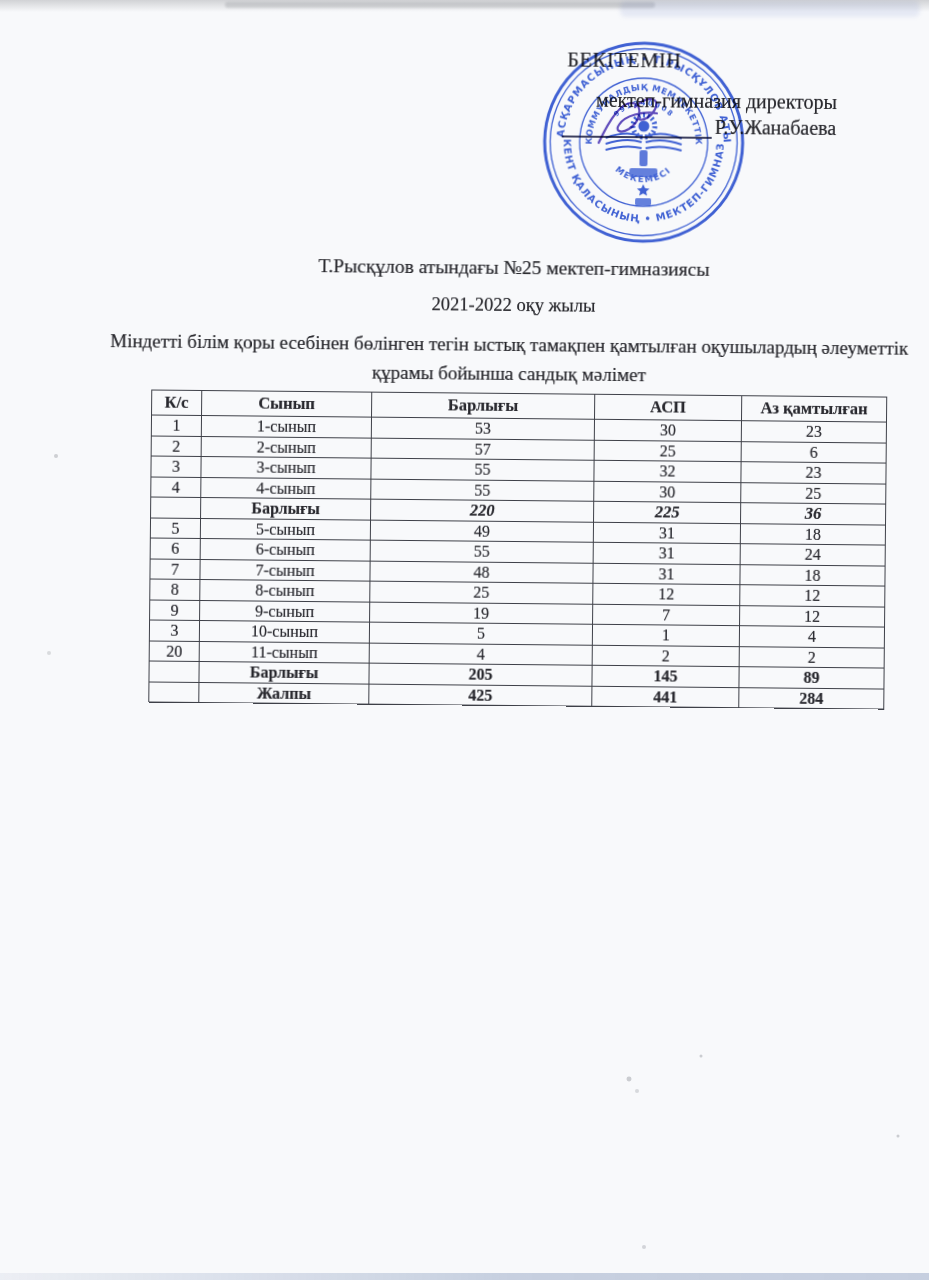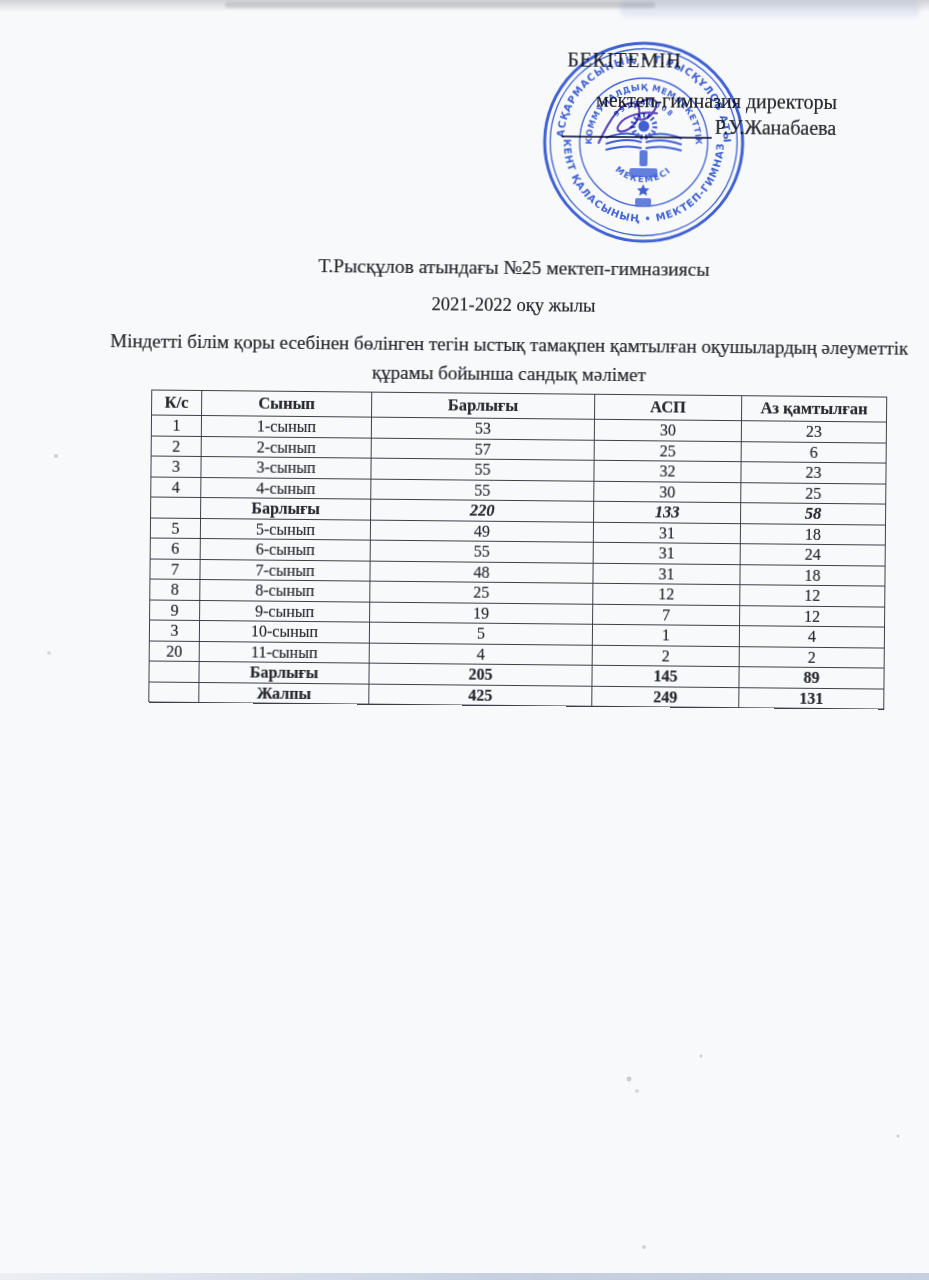--- a/index.html
+++ b/index.html
@@ -189,22 +189,22 @@
         <td class="c-no">4</td>
         <td class="c-label">4-сынып</td>
         <td class="c-total">55</td>
         <td class="c-asp">30</td>
         <td class="c-low">25</td>
       </tr>
           <tr class="row-subtotal-italic">
         <td class="c-no"></td>
         <td class="c-label">Барлығы</td>
         <td class="c-total">220</td>
-        <td class="c-asp">133</td>
-        <td class="c-low">58</td>
+        <td class="c-asp">225</td>
+        <td class="c-low">36</td>
       </tr>
           <tr class="row-normal">
         <td class="c-no">5</td>
         <td class="c-label">5-сынып</td>
         <td class="c-total">49</td>
         <td class="c-asp">31</td>
         <td class="c-low">18</td>
       </tr>
           <tr class="row-normal">
         <td class="c-no">6</td>
@@ -252,22 +252,22 @@
         <td class="c-no"></td>
         <td class="c-label">Барлығы</td>
         <td class="c-total">205</td>
         <td class="c-asp">145</td>
         <td class="c-low">89</td>
       </tr>
           <tr class="row-subtotal">
         <td class="c-no"></td>
         <td class="c-label">Жалпы</td>
         <td class="c-total">425</td>
-        <td class="c-asp">249</td>
-        <td class="c-low">131</td>
+        <td class="c-asp">441</td>
+        <td class="c-low">284</td>
       </tr>
         </tbody>
     </table>
 
   </div>
 
   <div class="bottom-band"></div>
 </div>
 
 </body></html>

